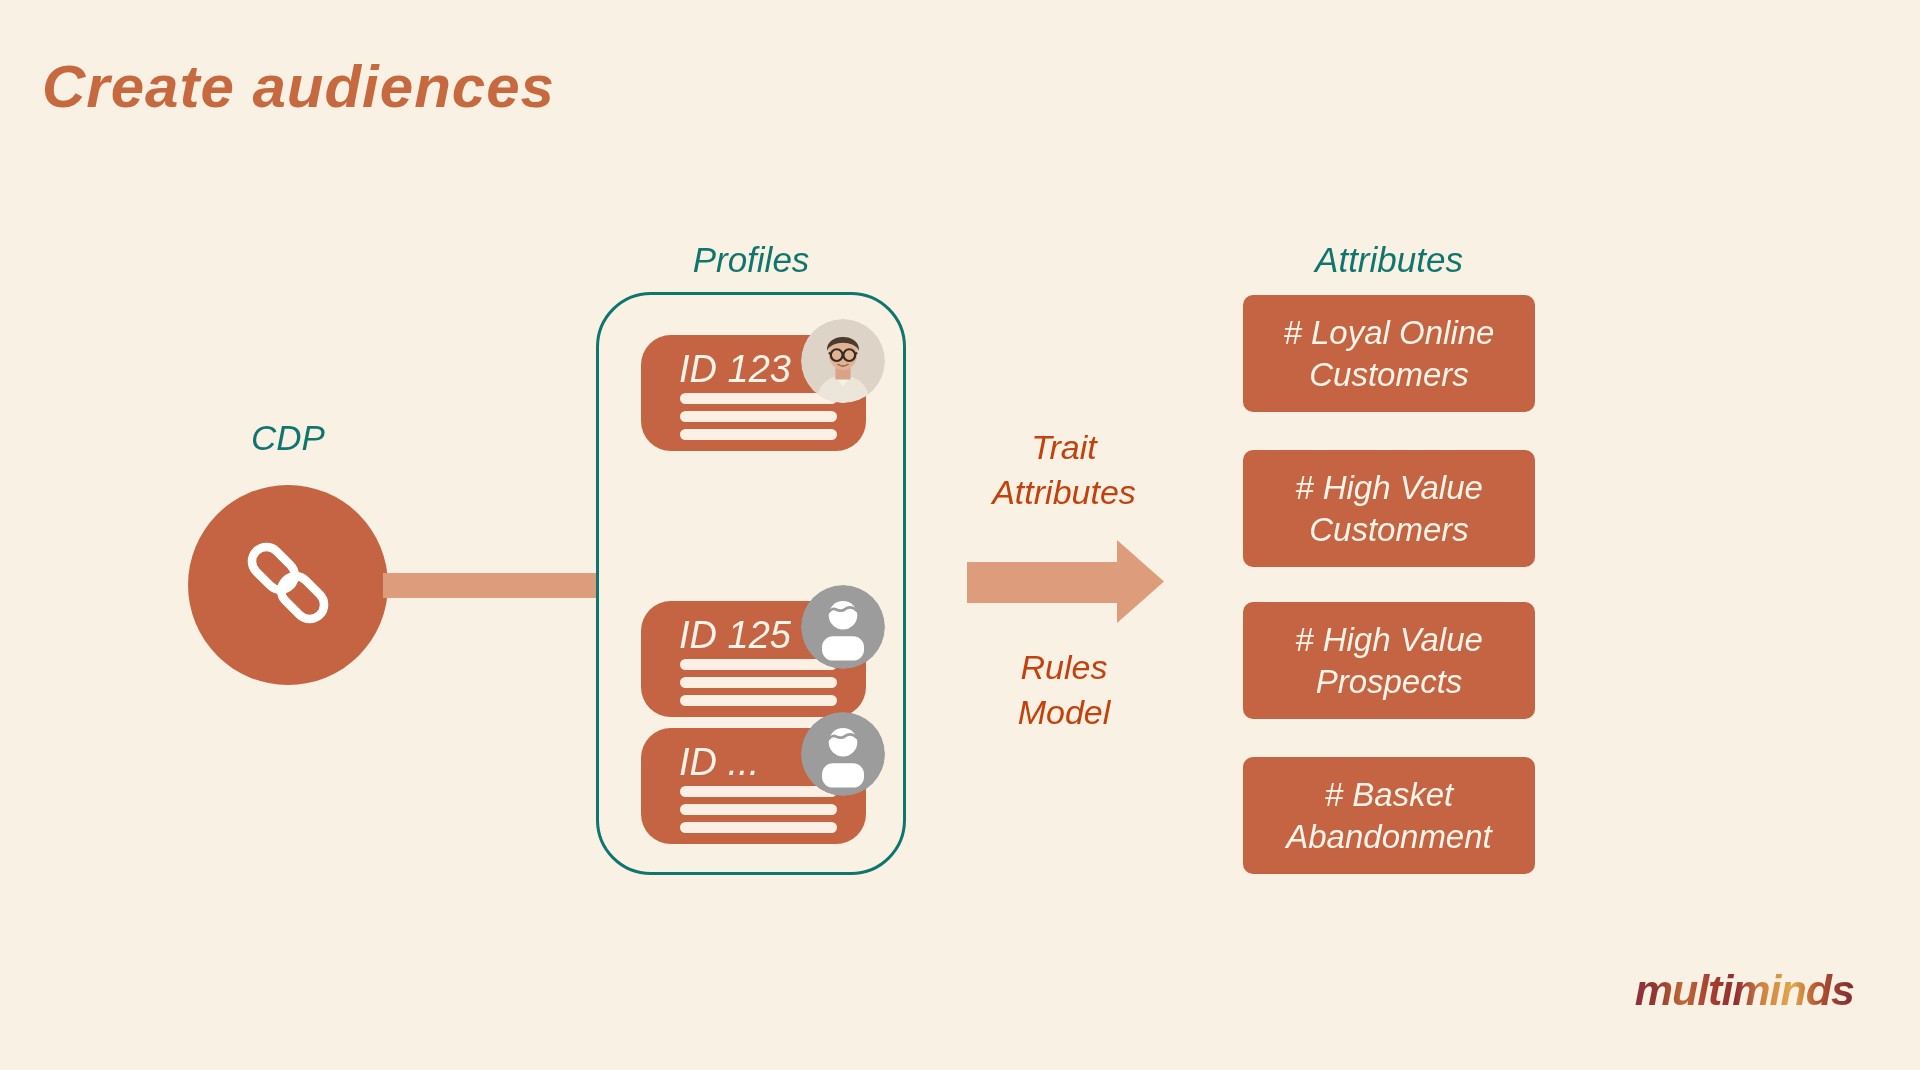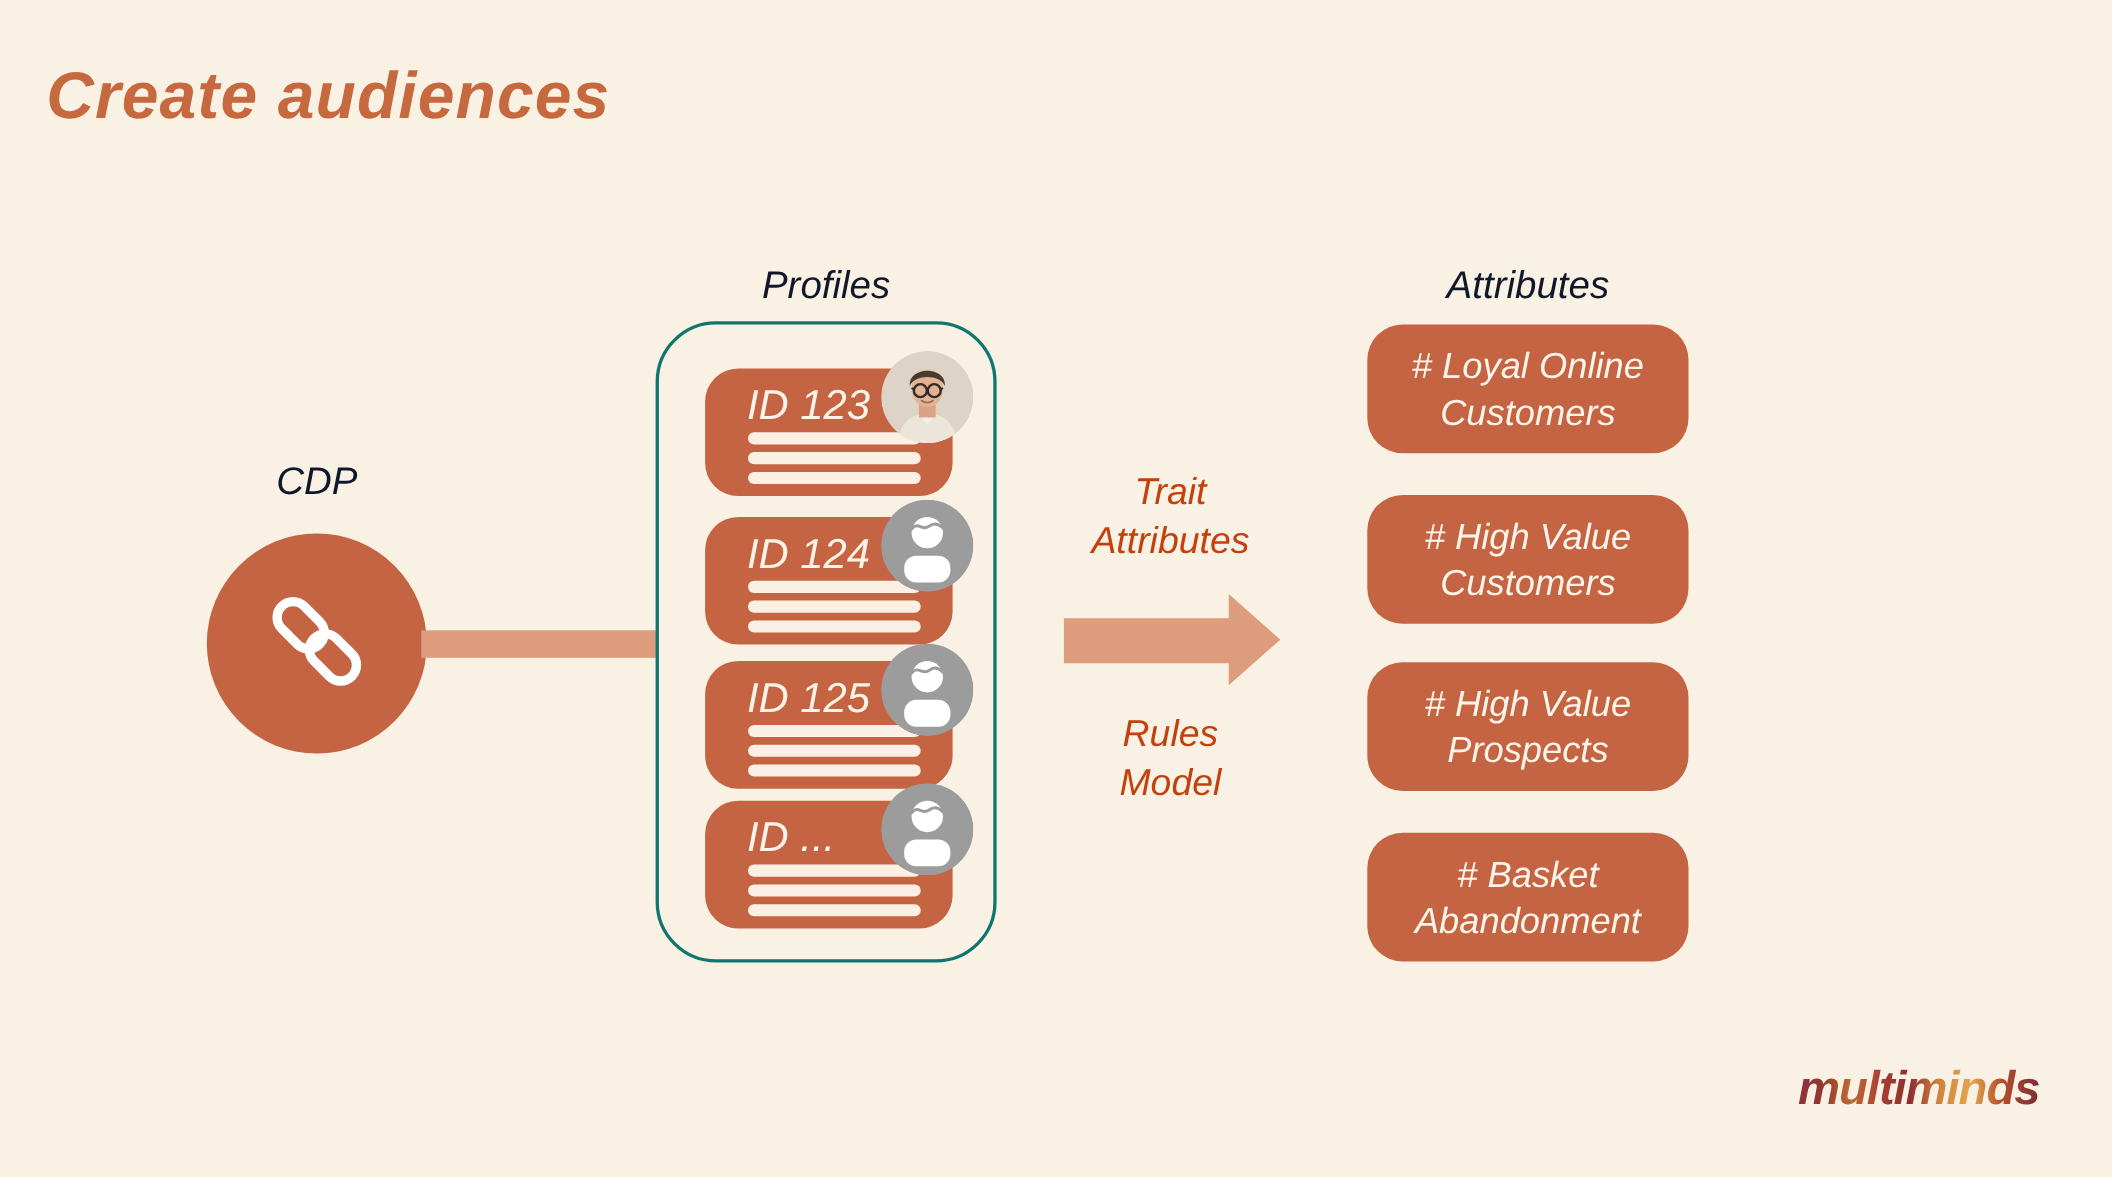--- a/index.html
+++ b/index.html
@@ -16,21 +16,21 @@
 
   
   .slide-title {
     left:42px; top:52px;
     font-size:60px; font-weight:800; letter-spacing:1px;
     color:#c7693f;
   }
 
   
   .gold-label {
-    font-size:35px; color:#0f172a; text-align:center;
+    font-size:35px; color:#0f766e; text-align:center;
   }
   .cdp-label   { left:188px; top:418px; width:200px; }
   .profiles-label { left:596px; top:240px; width:310px; }
   .audiences-label { left:1243px; top:240px; width:292px; }
 
   
   .cdp-circle {
     left:188px; top:485px; width:200px; height:200px;
     border-radius:50%; background:#c56442;
     display:flex; align-items:center; justify-content:center;
@@ -73,21 +73,21 @@
     width:220px; text-align:center;
     font-size:34px; line-height:45px; color:#c2410c;
   }
   .trait-label { left:954px; top:425px; }
   .rules-label { left:954px; top:645px; }
   .flow-arrow { left:967px; top:540px; }
 
   
   .audience-chip {
     left:1243px; width:292px; height:117px;
-    background:#c56442; border-radius:32px;
+    background:#c56442; border-radius:10px;
     display:flex; align-items:center; justify-content:center;
     text-align:center; color:#fdf4ea;
     font-size:33px; line-height:42px;
   }
   .chip-1 { top:295px; } .chip-2 { top:450px; } .chip-3 { top:602px; } .chip-4 { top:757px; }
 
   
   .logo {
     right:66px; top:966px;
     font-size:43px; font-weight:800; letter-spacing:-1px;
@@ -141,34 +141,20 @@
           <circle cx="57.5" cy="43" r="7" fill="none" stroke="#352b24" stroke-width="2.6"></circle>
           <line x1="49.5" y1="41.5" x2="50.5" y2="41.5" stroke="#352b24" stroke-width="2.4"></line>
           <line x1="33" y1="40" x2="35.6" y2="42" stroke="#352b24" stroke-width="2"></line>
           <line x1="67" y1="40" x2="64.4" y2="42" stroke="#352b24" stroke-width="2"></line>
           <path d="M44 54 Q50 58 56 54" stroke="#9a6a52" fill="none" stroke-width="2" stroke-linecap="round"></path>
         </g>
       </svg>
     </span>
   </div>
 
-  <div class="profile-card card-2">
-    <span class="card-id">ID 124</span>
-    <span class="card-line line-1"></span>
-    <span class="card-line line-2"></span>
-    <span class="card-line line-3"></span>
-    <span class="avatar">
-      <svg width="84" height="84" viewBox="0 0 100 100">
-        <circle cx="50" cy="50" r="50" fill="#9c9c9c"></circle>
-        <circle cx="50" cy="36" r="17" fill="#ffffff"></circle>
-        <path d="M33 32 C40 23 45 35 52 29 C57 25 62 26 67 31" stroke="#9c9c9c" stroke-width="3.2" fill="none" stroke-linecap="round"></path>
-        <rect x="25" y="61" width="50" height="29" rx="13" fill="#ffffff"></rect>
-      </svg>
-    </span>
-  </div>
 
   <div class="profile-card card-3">
     <span class="card-id">ID 125</span>
     <span class="card-line line-1"></span>
     <span class="card-line line-2"></span>
     <span class="card-line line-3"></span>
     <span class="avatar">
       <svg width="84" height="84" viewBox="0 0 100 100">
         <circle cx="50" cy="50" r="50" fill="#9c9c9c"></circle>
         <circle cx="50" cy="36" r="17" fill="#ffffff"></circle>

